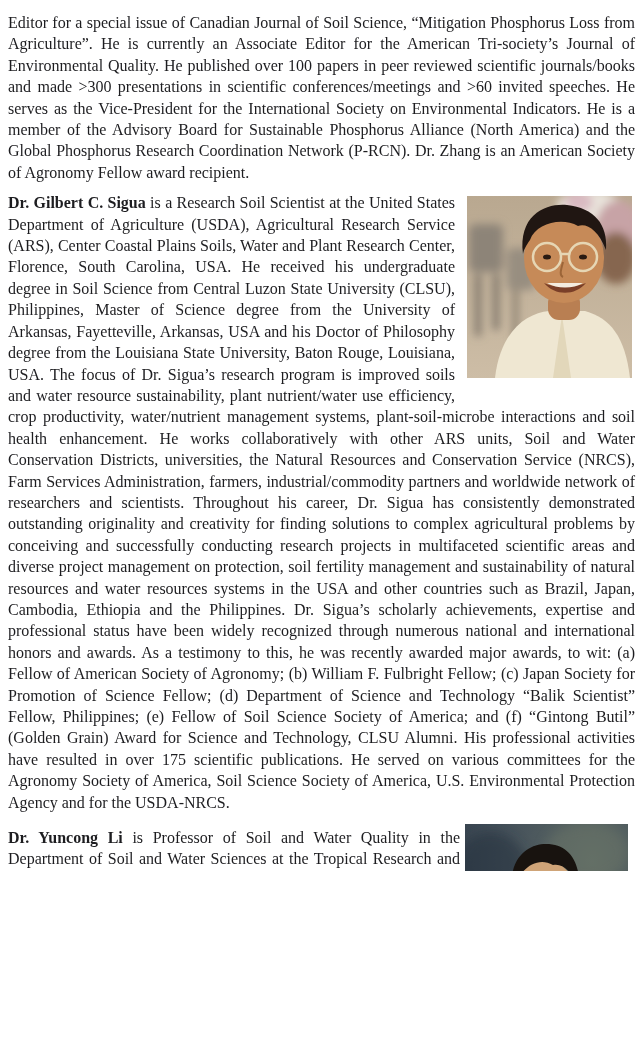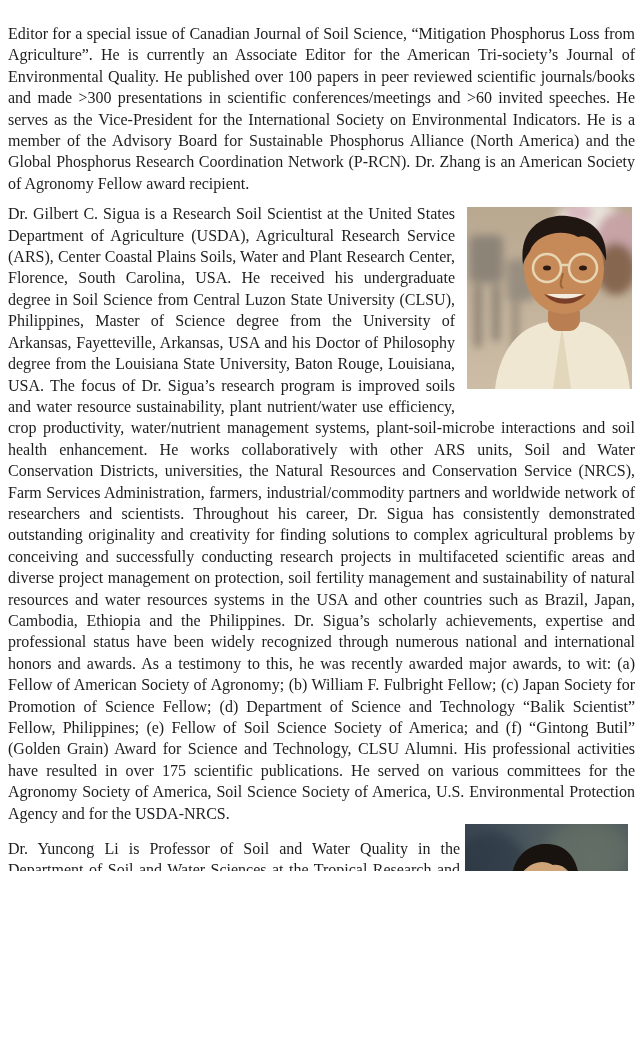--- a/index.html
+++ b/index.html
@@ -6,36 +6,36 @@
     margin: 0;
     padding: 0;
     background: #ffffff;
   }
   .page {
     position: relative;
     width: 640px;
     height: 871px;
     overflow: hidden;
     box-sizing: border-box;
-    padding: 23px 5px 0 8px;
+    padding: 12px 5px 0 8px;
     background: #ffffff;
     font-family: "Liberation Serif", serif;
     font-size: 16px;
     line-height: 21.4px;
     color: #1d1d20;
     text-align: justify;
   }
   .para { margin: 0; }
   .p2 { margin-top: 9px; }
   .p3 {
     margin-top: 14px;
     width: 452px;
     text-align-last: justify;
   }
-  .lead { font-weight: normal; }
+  .lead { font-weight: bold; }
   .float-photo {
     float: right;
     width: 165px;
     height: 182px;
     margin: 4px 3px 8px 12px;
   }
   .float-photo svg, .photo2 svg { display: block; }
   .photo2 {
     position: absolute;
     left: 465px;

